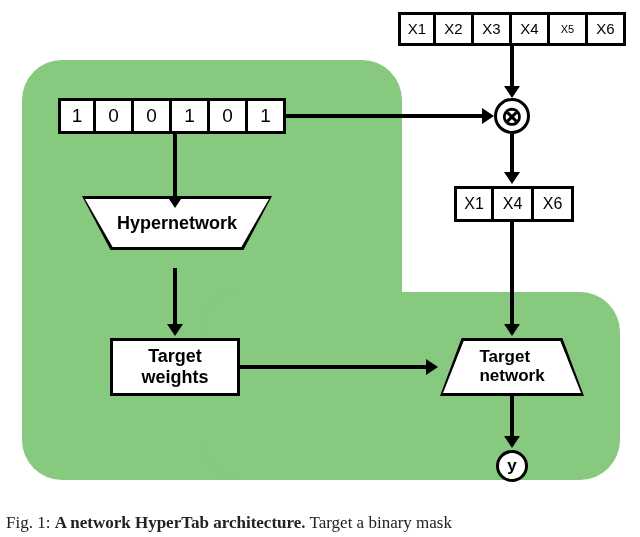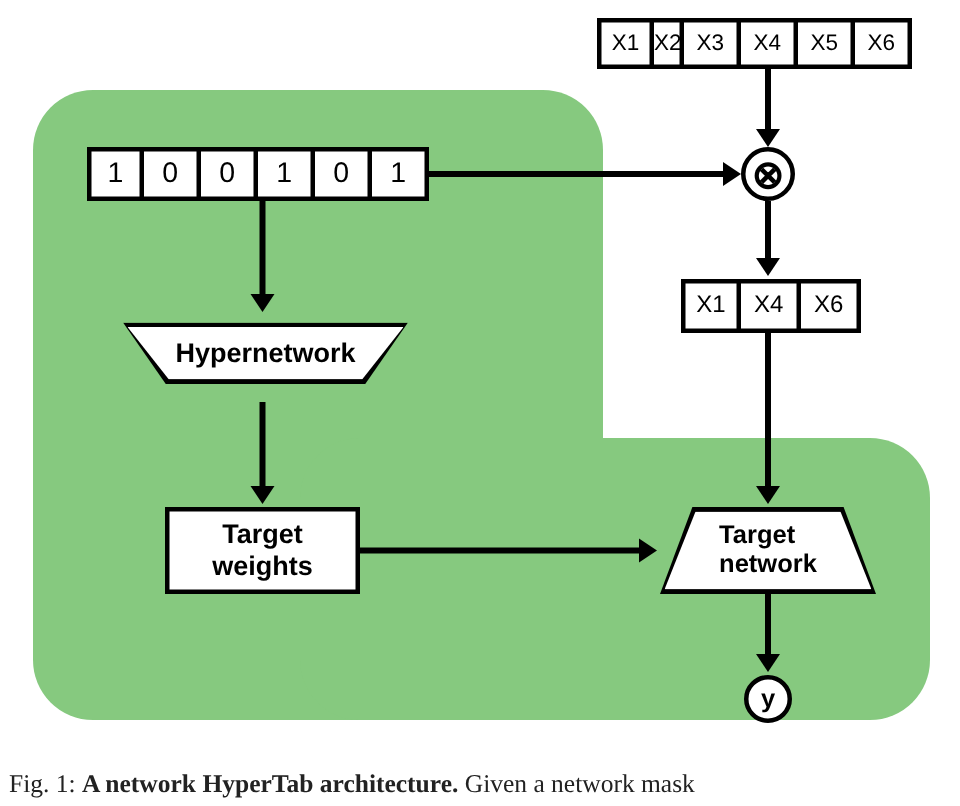--- a/index.html
+++ b/index.html
@@ -92,24 +92,24 @@
 </head>
 <body>
 
 <div class="stage">
 
   <div class="blob" style="left:22px;top:60px;width:380px;height:420px;"></div>
   <div class="blob" style="left:200px;top:292px;width:420px;height:188px;"></div>
 
   <div class="cells" style="left:398px;top:12px;">
     <div class="cell" style="width:38px;height:34px;font-size:15px;line-height:28px;">X1</div>
-    <div class="cell" style="width:20px;height:34px;font-size:15px;line-height:28px;">X2</div>
+    <div class="cell" style="width:38px;height:34px;font-size:15px;line-height:28px;">X2</div>
     <div class="cell" style="width:38px;height:34px;font-size:15px;line-height:28px;">X3</div>
     <div class="cell" style="width:38px;height:34px;font-size:15px;line-height:28px;">X4</div>
-    <div class="cell" style="width:38px;height:34px;font-size:15px;line-height:28px;">X5</div>
+    <div class="cell" style="width:38px;height:34px;font-size:11px;line-height:28px;">X5</div>
     <div class="cell" style="width:38px;height:34px;font-size:15px;line-height:28px;">X6</div>
   </div>
 
   <div class="cells" style="left:58px;top:98px;">
     <div class="cell" style="width:38px;height:36px;font-size:19px;line-height:30px;">1</div>
     <div class="cell" style="width:38px;height:36px;font-size:19px;line-height:30px;">0</div>
     <div class="cell" style="width:38px;height:36px;font-size:19px;line-height:30px;">0</div>
     <div class="cell" style="width:38px;height:36px;font-size:19px;line-height:30px;">1</div>
     <div class="cell" style="width:38px;height:36px;font-size:19px;line-height:30px;">0</div>
     <div class="cell" style="width:38px;height:36px;font-size:19px;line-height:30px;">1</div>
@@ -118,21 +118,21 @@
   <div class="circle" style="left:494px;top:98px;width:36px;height:36px;font-size:26px;line-height:26px;">
     <span>⊗</span>
   </div>
 
   <div class="cells" style="left:454px;top:186px;">
     <div class="cell" style="width:40px;height:36px;font-size:16px;line-height:30px;">X1</div>
     <div class="cell" style="width:40px;height:36px;font-size:16px;line-height:30px;">X4</div>
     <div class="cell" style="width:40px;height:36px;font-size:16px;line-height:30px;">X6</div>
   </div>
 
-  <div class="trap" style="left:82px;top:215px;width:190px;height:41px;">
+  <div class="trap" style="left:82px;top:196px;width:190px;height:54px;">
     <div class="inner">Hypernetwork</div>
   </div>
 
   <div class="box" style="left:110px;top:338px;width:130px;height:58px;white-space:pre-line;line-height:1.15;">Target
 weights</div>
 
   <div class="trap up" style="left:440px;top:338px;width:144px;height:58px;">
     <div class="inner" style="white-space:pre-line;line-height:1.1;font-size:17px;">Target
 network</div>
   </div>
@@ -169,14 +169,14 @@
     <div class="head" style="right:-10px;top:-6px;border-top:8px solid transparent;border-bottom:8px solid transparent;border-left:12px solid #000;"></div>
   </div>
 
   <div class="arrow" style="left:510px;top:396px;width:4px;height:42px;">
     <div class="head" style="left:-6px;bottom:-10px;border-left:8px solid transparent;border-right:8px solid transparent;border-top:12px solid #000;"></div>
   </div>
 
 </div>
 
 <div class="caption">
-  <span>Fig. 1: </span><b>A network HyperTab architecture.</b><span> Given a network mask</span>
+  <span>Fig. 1: </span><b>A network HyperTab architecture.</b><span> Target a binary mask</span>
 </div>
 
 </body></html>

